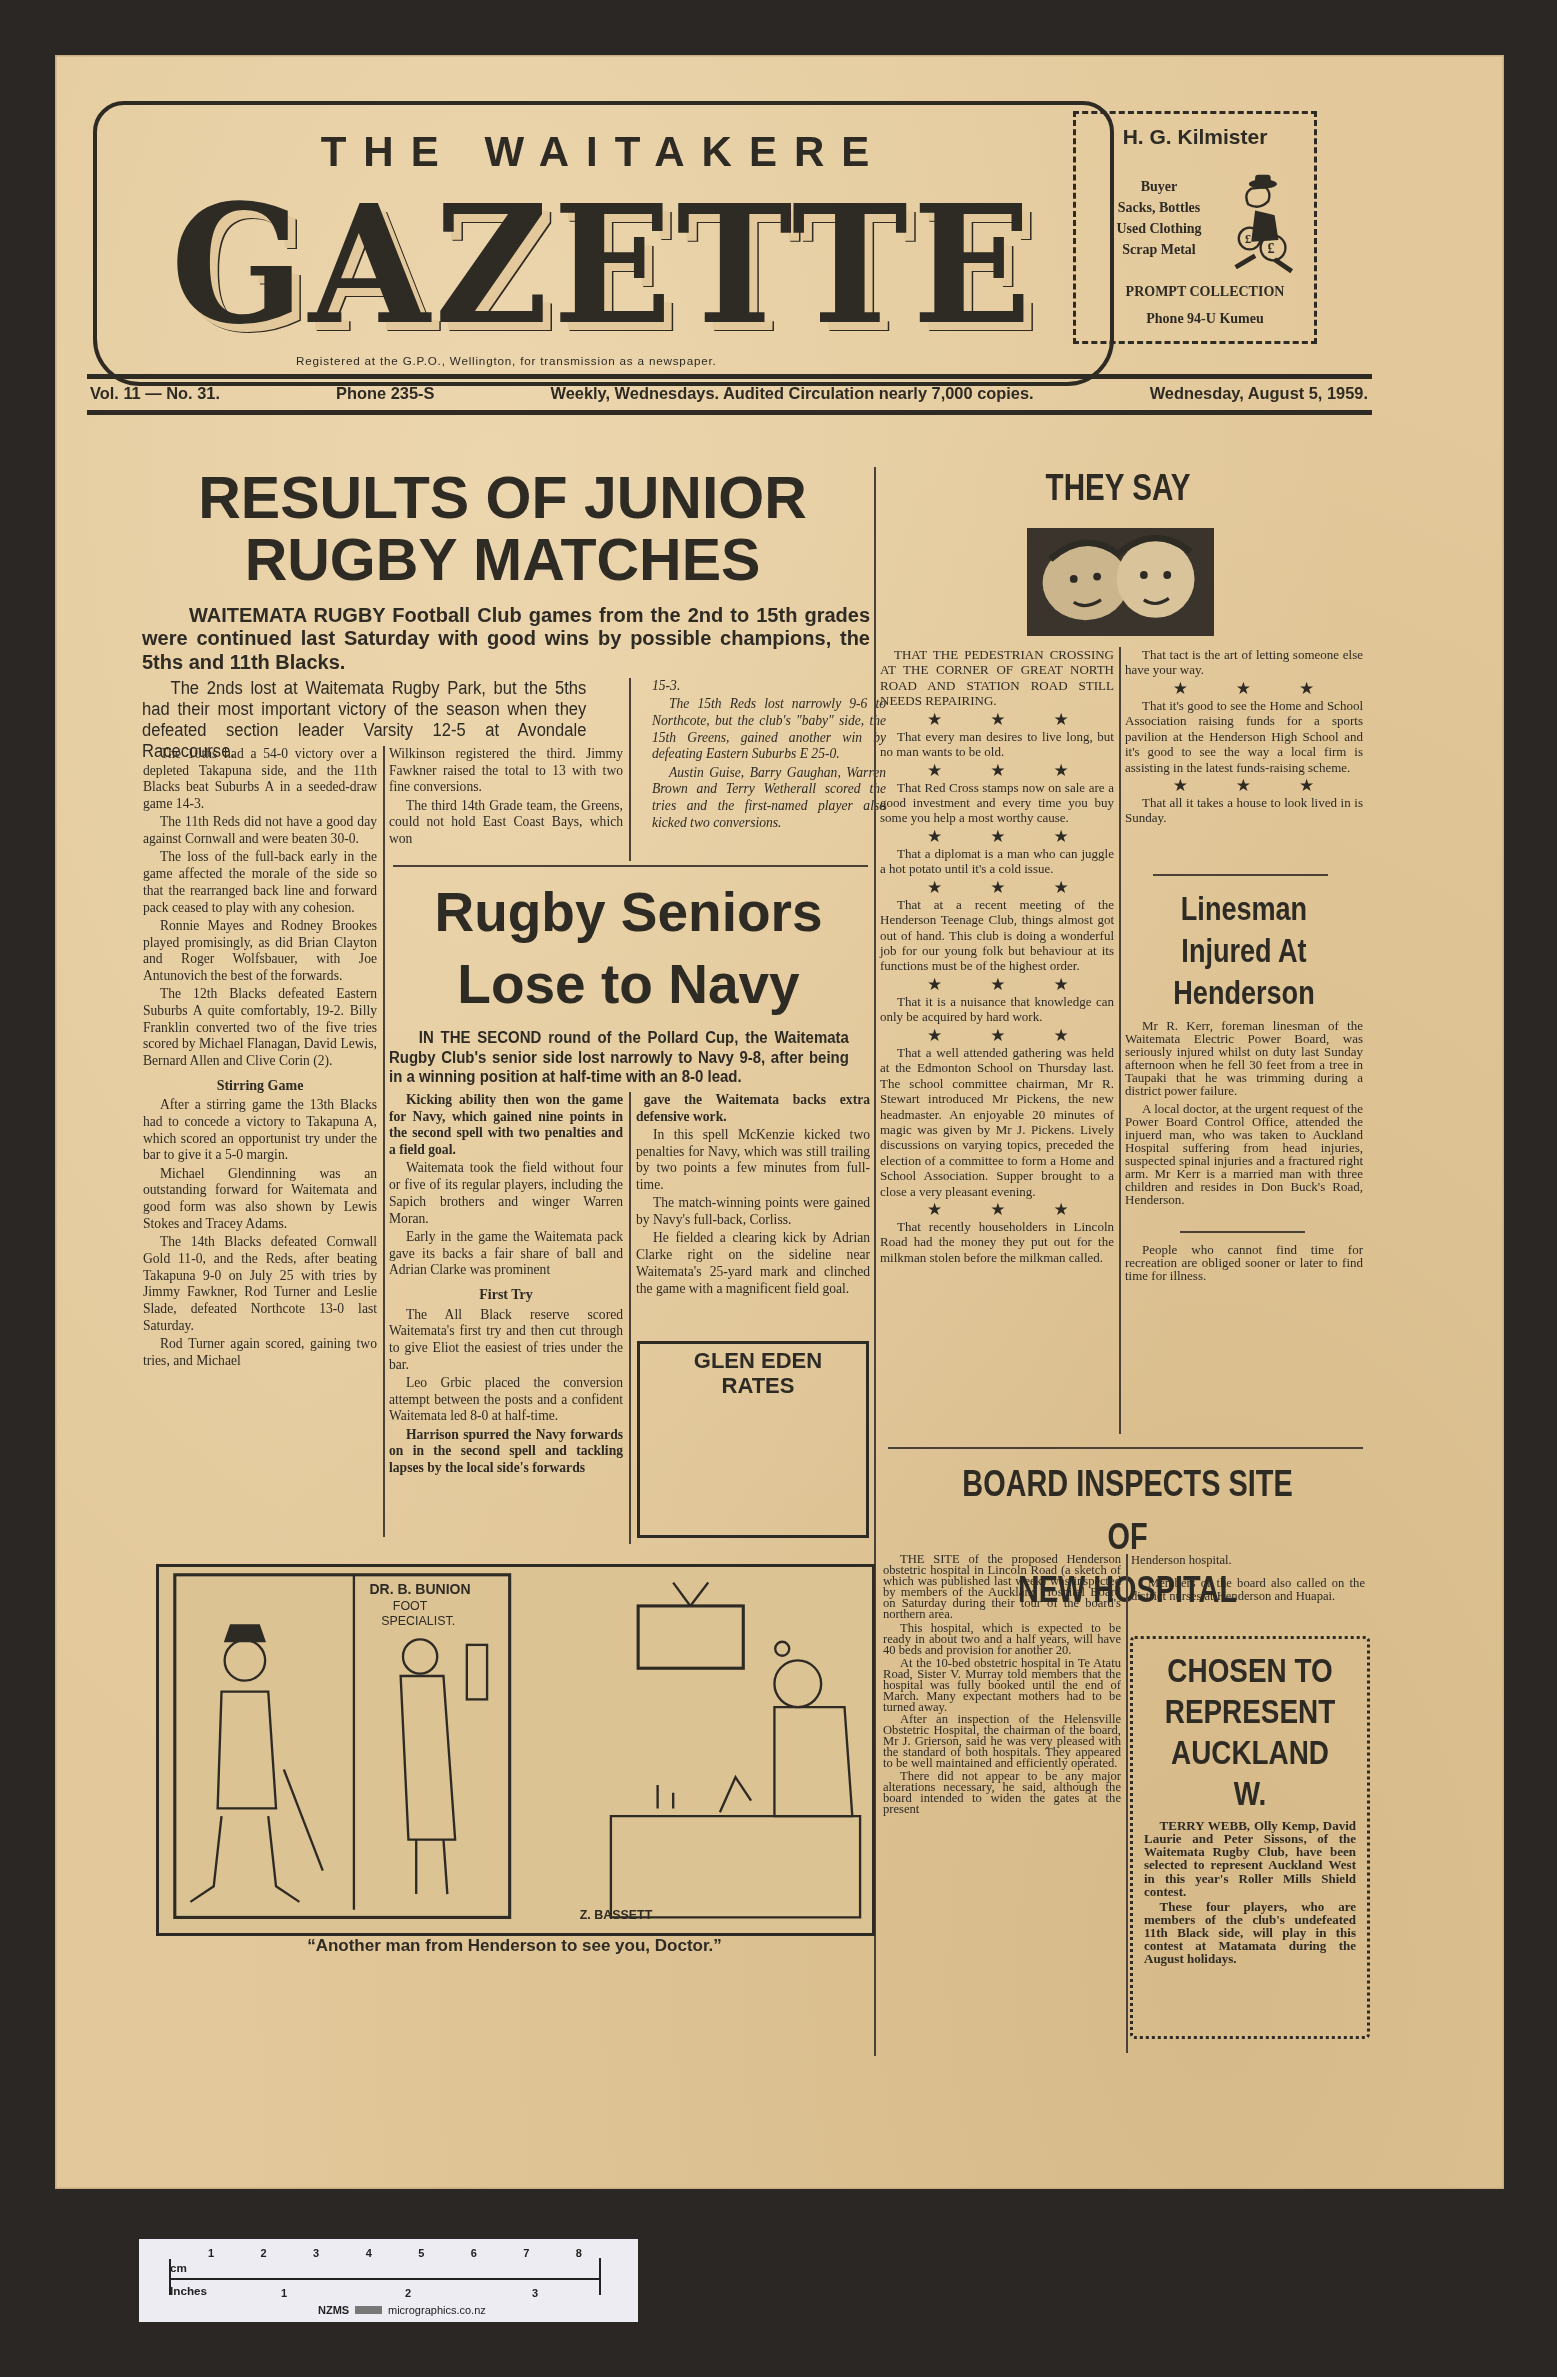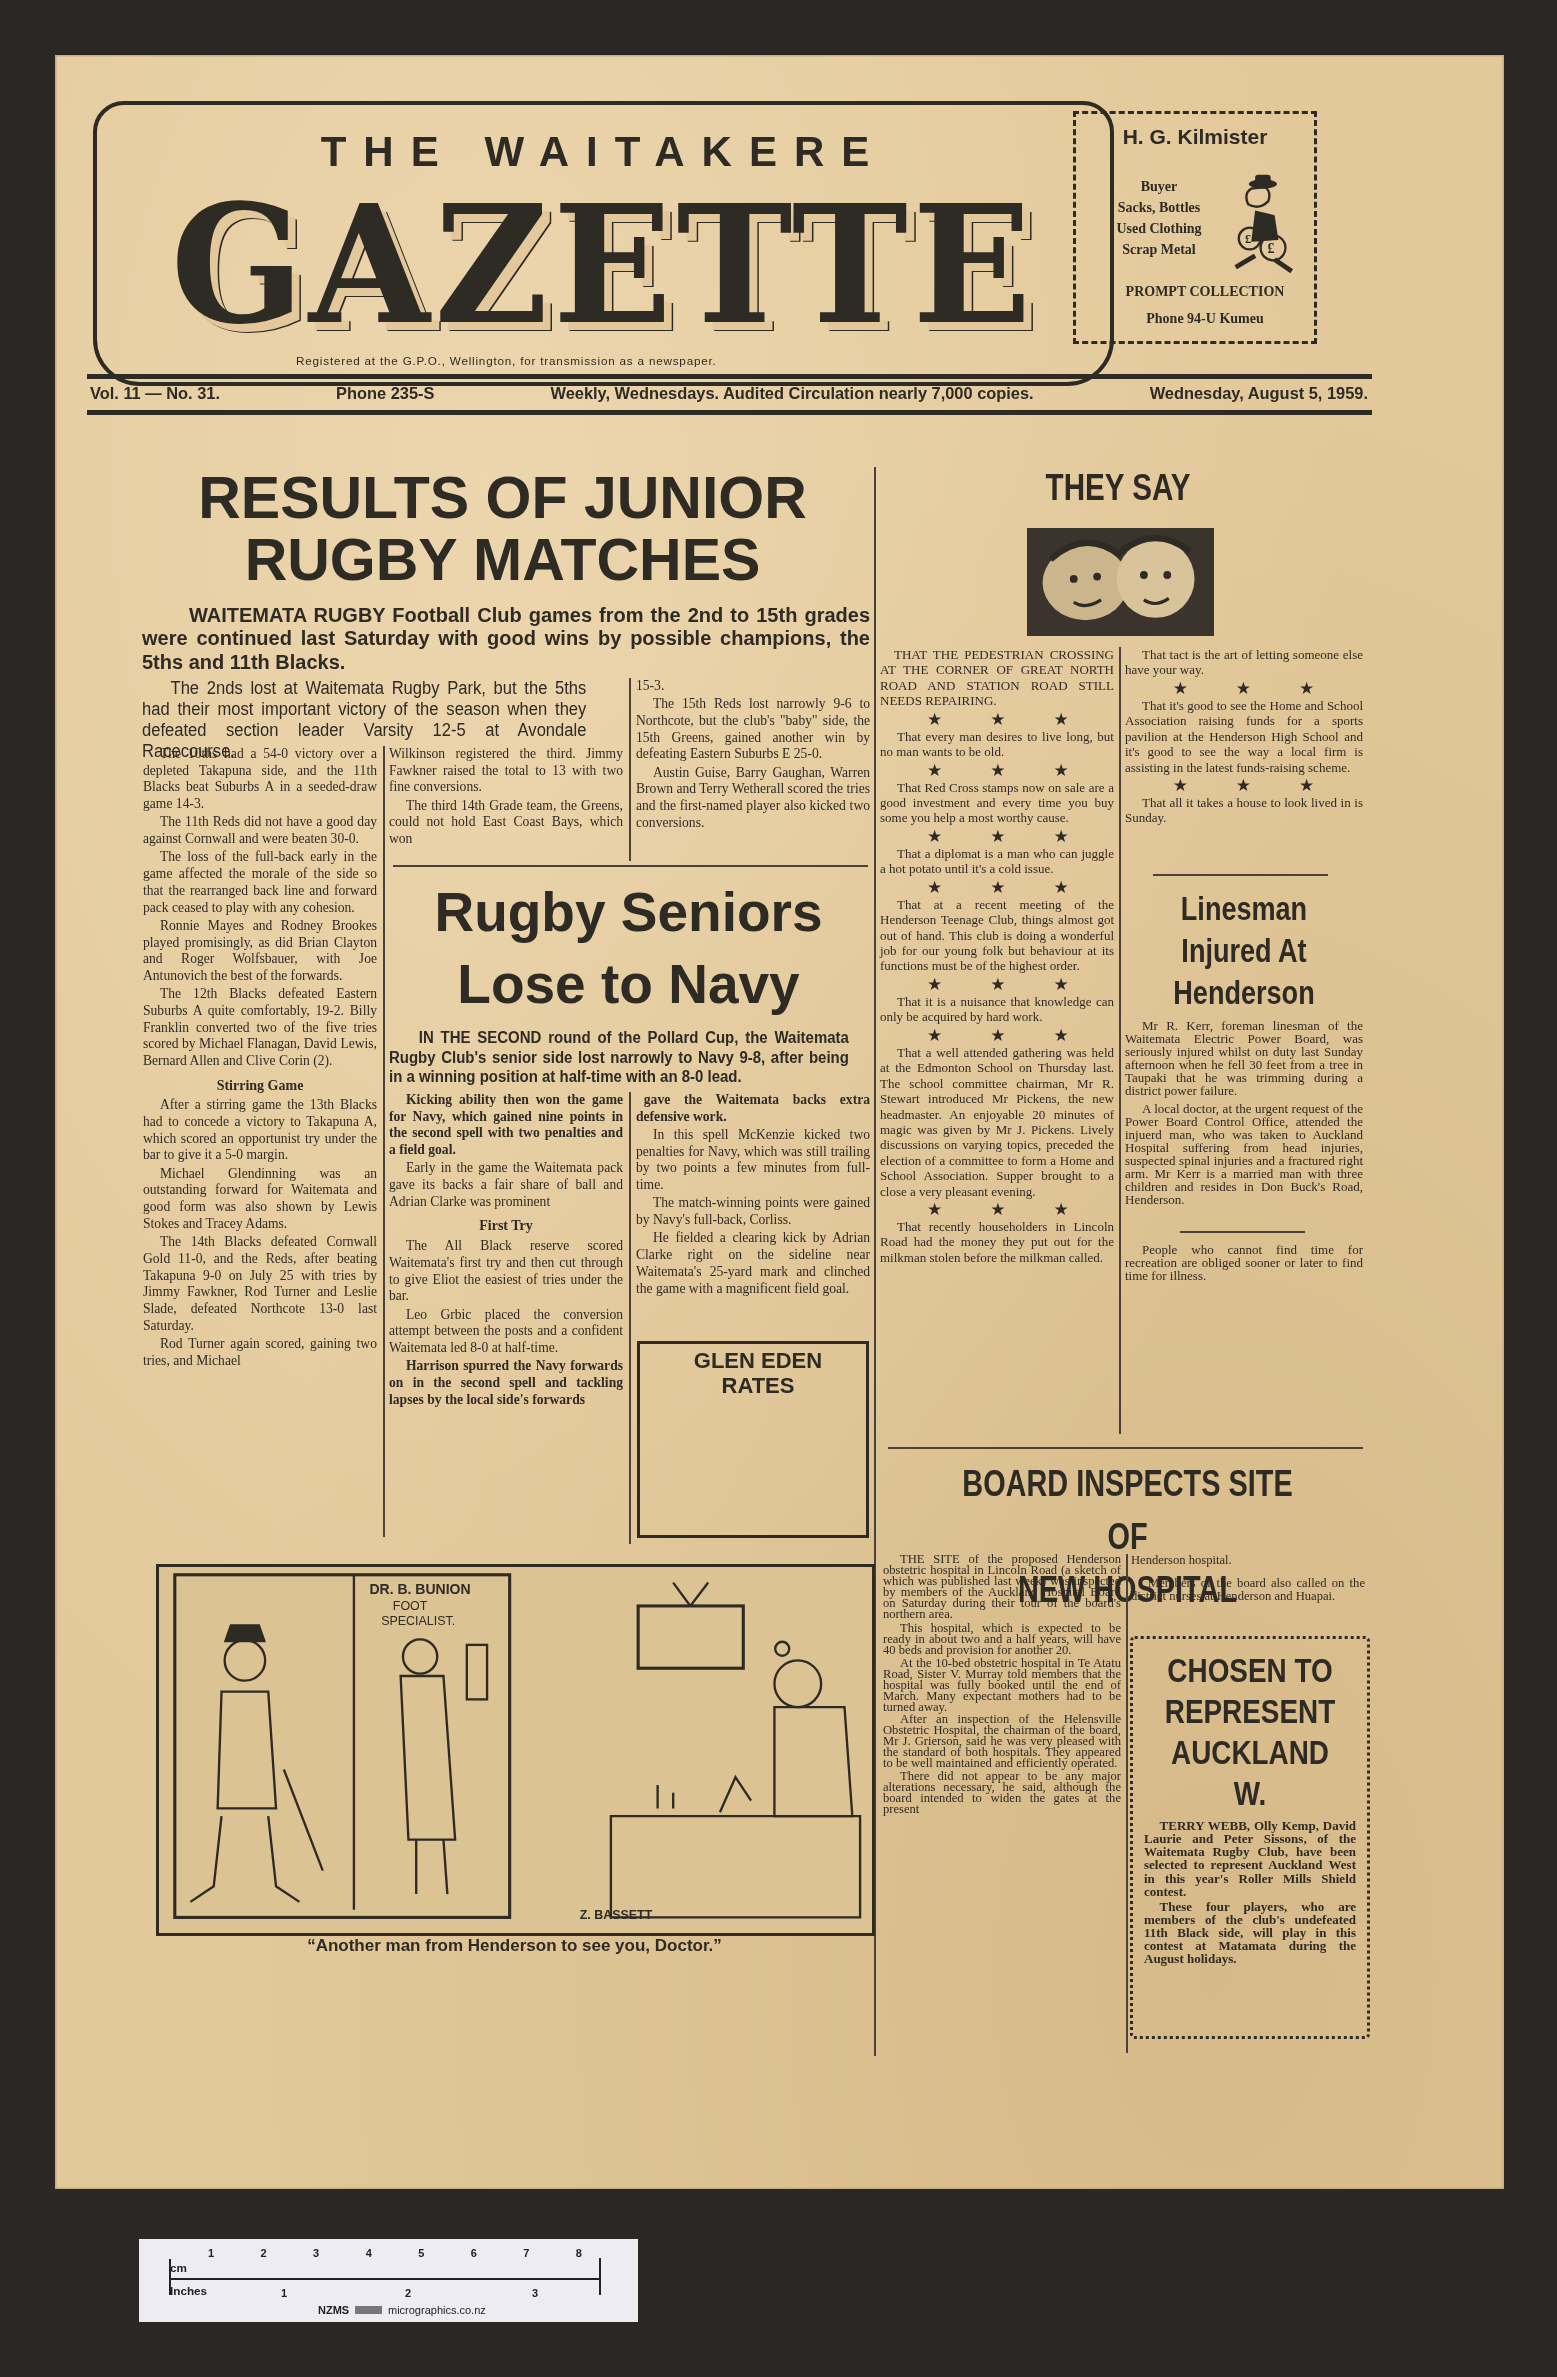--- a/index.html
+++ b/index.html
@@ -128,34 +128,35 @@
   <p>Michael Glendinning was an outstanding forward for Waitemata and good form was also shown by Lewis Stokes and Tracey Adams.</p>
   <p>The 14th Blacks defeated Cornwall Gold 11-0, and the Reds, after beating Takapuna 9-0 on July 25 with tries by Jimmy Fawkner, Rod Turner and Leslie Slade, defeated Northcote 13-0 last Saturday.</p>
   <p>Rod Turner again scored, gaining two tries, and Michael</p>
 </div>
 <div class="vrule" style="left:383px; top:746px; height:791px;"></div>
 <div class="col" style="left:389px; top:746px; width:234px;">
   <p style="text-indent:0">Wilkinson registered the third. Jimmy Fawkner raised the total to 13 with two fine conversions.</p>
   <p>The third 14th Grade team, the Greens, could not hold East Coast Bays, which won</p>
 </div>
 <div class="vrule" style="left:629px; top:678px; height:183px;"></div>
-<div class="col" style="left:636px; top:678px; width:234px;">
+<div class="col" style="left:652px; top:678px; width:234px;font-style:italic;">
   <p style="text-indent:0">15-3.</p>
   <p>The 15th Reds lost narrowly 9-6 to Northcote, but the club's "baby" side, the 15th Greens, gained another win by defeating Eastern Suburbs E 25-0.</p>
   <p>Austin Guise, Barry Gaughan, Warren Brown and Terry Wetherall scored the tries and the first-named player also kicked two conversions.</p>
 </div>
 <div class="hrule" style="left:393px; top:865px; width:475px;"></div>
 
 <div class="abs headline-sans center" style="left:389px; top:876px; width:479px; font-size:55px; line-height:72px;">
   <div>Rugby Seniors</div>
   <div>Lose to Navy</div>
 </div>
 <div class="abs" style="left:389px; top:1028px; width:479px; font-family:'Liberation Sans',sans-serif; font-weight:bold; font-size:15.6px; line-height:19.5px; text-align:justify; text-indent:31px; transform:scaleX(0.96); transform-origin:left;">IN THE SECOND round of the Pollard Cup, the Waitemata Rugby Club's senior side lost narrowly to Navy 9-8, after being in a winning position at half-time with an 8-0 lead.</div>
 <div class="col" style="left:389px; top:1092px; width:234px;">
   <p style="font-weight:bold">Kicking ability then won the game for Navy, which gained nine points in the second spell with two penalties and a field goal.</p>
+  <p>Waitemata took the field without four or five of its regular players, including the Sapich brothers and winger Warren Moran.</p>
   <p>Early in the game the Waitemata pack gave its backs a fair share of ball and Adrian Clarke was prominent</p>
   <div class="subhead">First Try</div>
   <p>The All Black reserve scored Waitemata's first try and then cut through to give Eliot the easiest of tries under the bar.</p>
   <p>Leo Grbic placed the conversion attempt between the posts and a confident Waitemata led 8-0 at half-time.</p>
   <p style="font-weight:bold">Harrison spurred the Navy forwards on in the second spell and tackling lapses by the local side's forwards</p>
 </div>
 <div class="vrule" style="left:629px; top:1092px; height:452px;"></div>
 <div class="col" style="left:636px; top:1092px; width:234px;">
   <p style="font-weight:bold; text-indent:7.8px">gave the Waitemata backs extra defensive work.</p>
   <p>In this spell McKenzie kicked two penalties for Navy, which was still trailing by two points a few minutes from full-time.</p>

